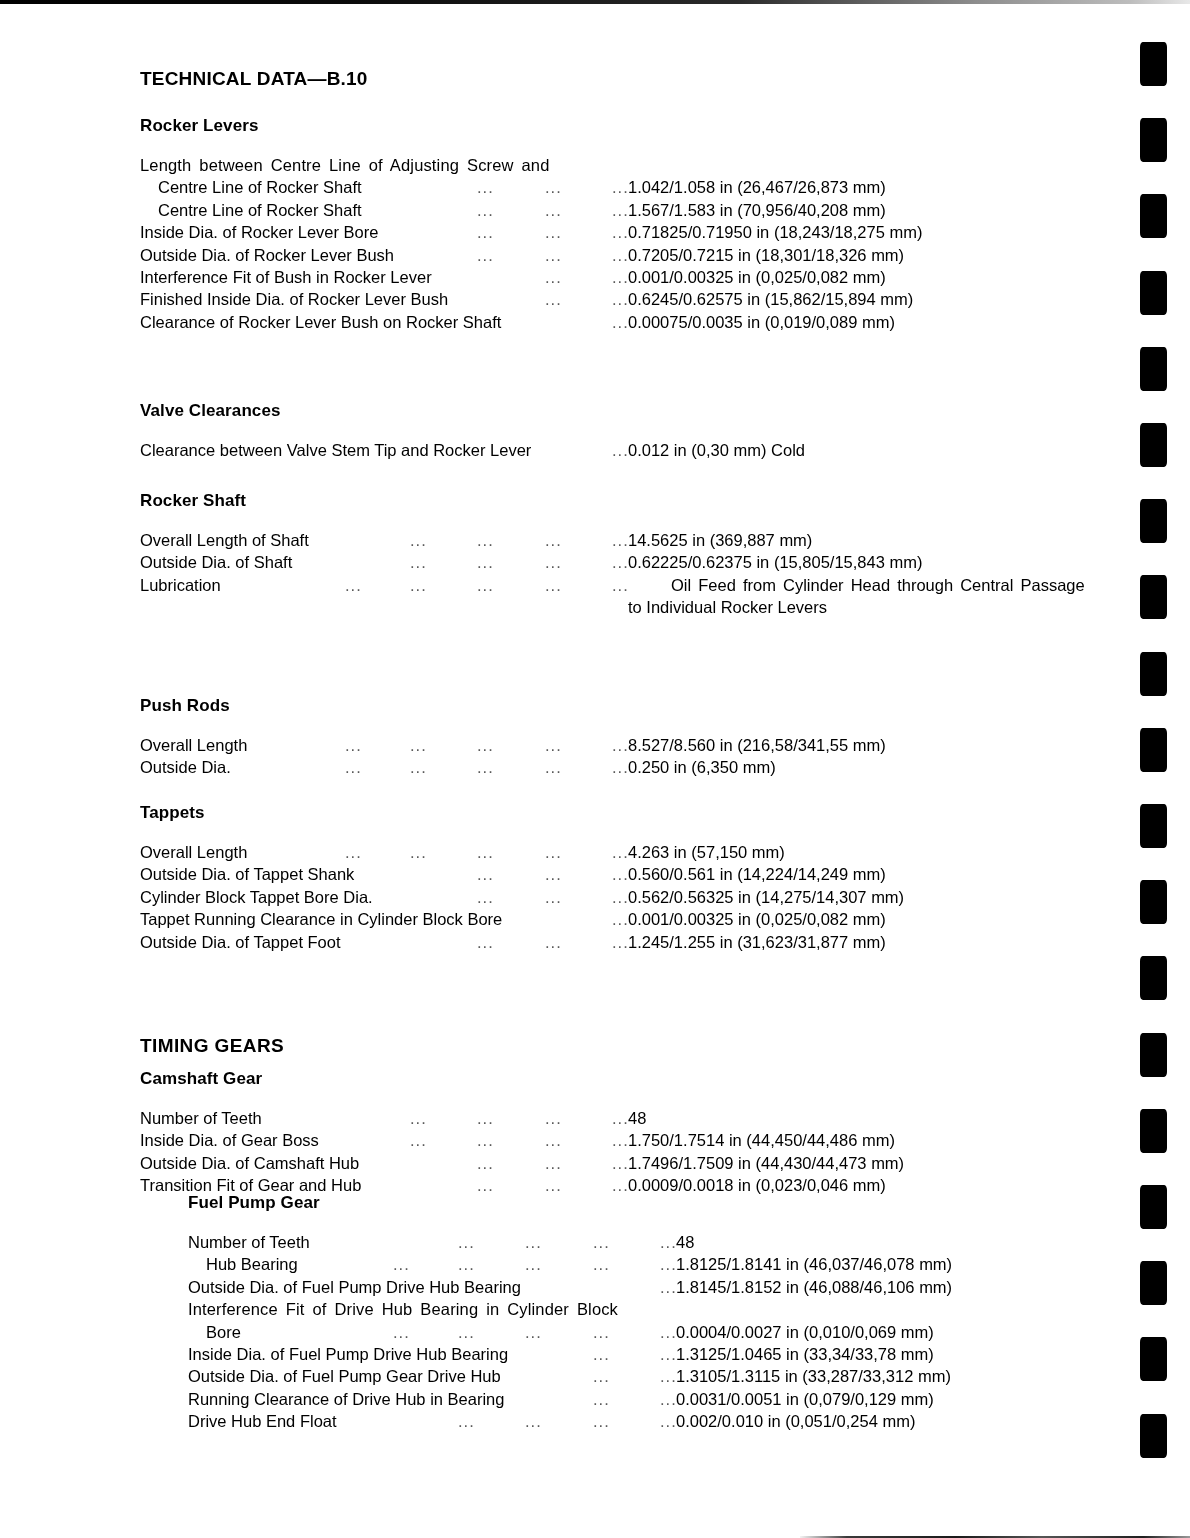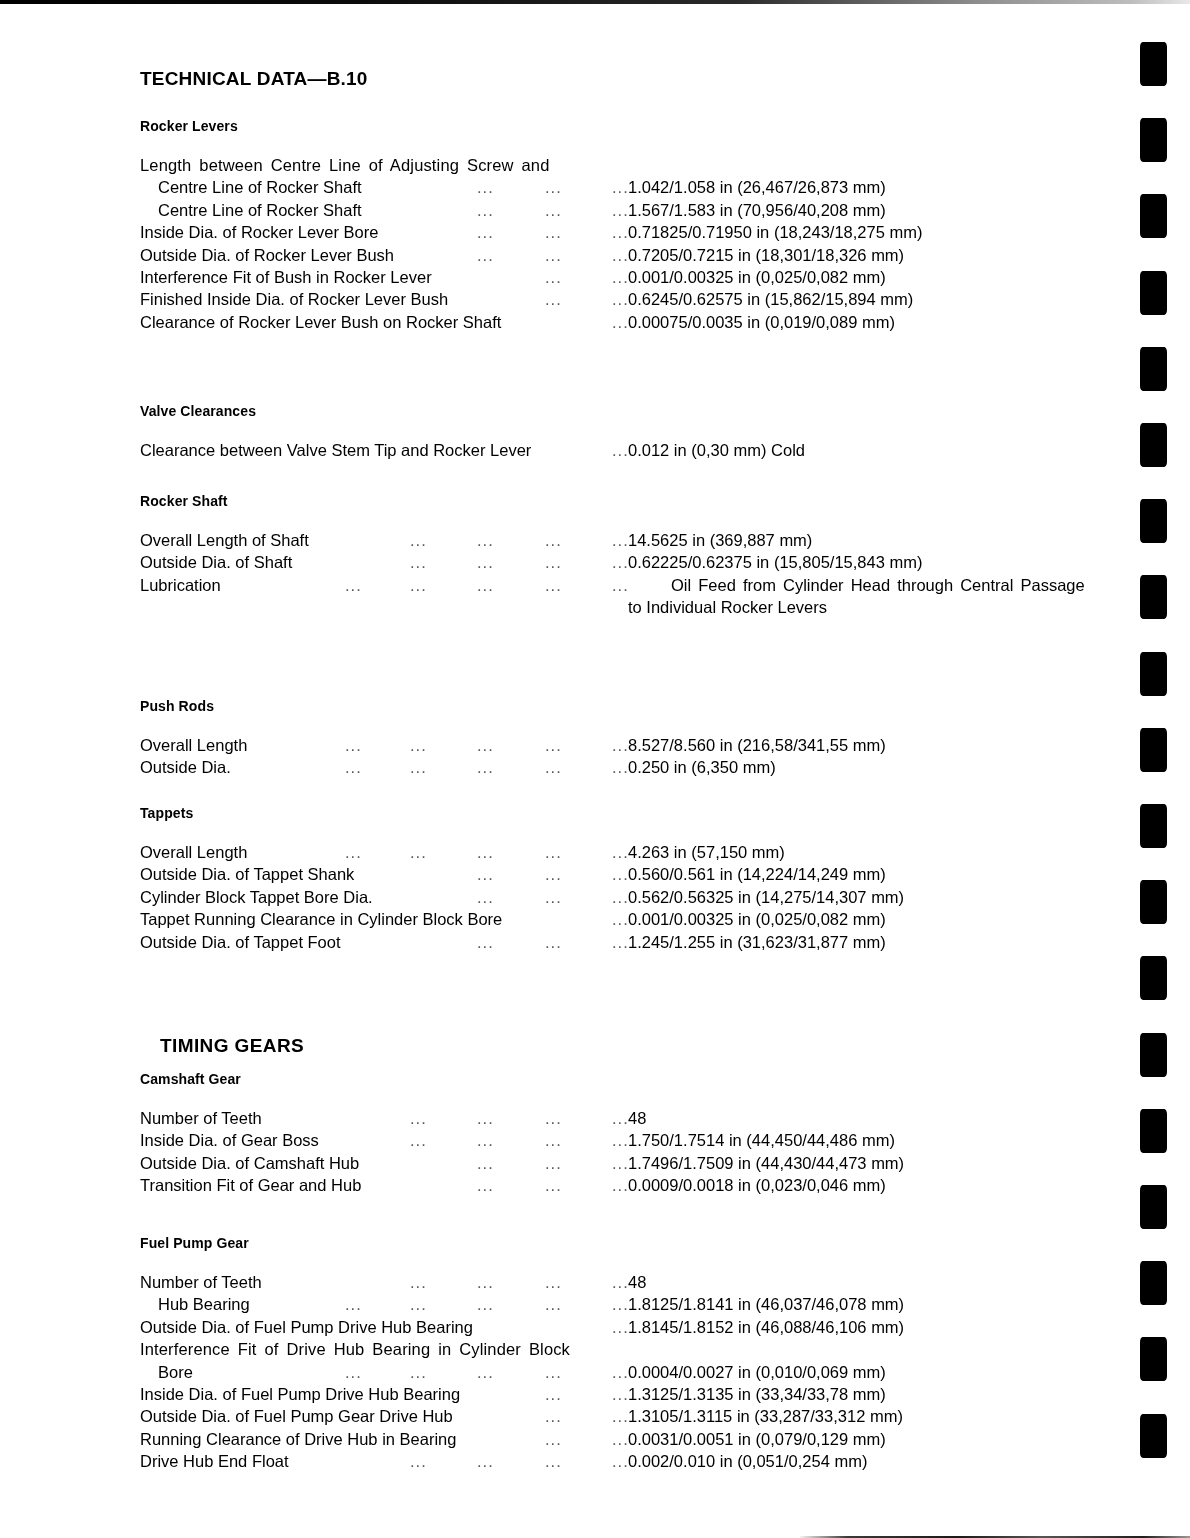--- a/index.html
+++ b/index.html
@@ -67,21 +67,21 @@
     position: absolute;
     top: 68px;
     left: 0;
   }
   .section {
     position: absolute;
     left: 0;
     width: 960px;
   }
   .sec-heading {
-    font-size: 14px;
+    font-size: 17px;
     font-weight: bold;
     letter-spacing: 0.1px;
     margin: 0 0 0 0;
     padding: 0;
     line-height: 22px;
   }
   .sec-heading.major {
     font-size: 19px;
     letter-spacing: 0.4px;
   }
@@ -362,21 +362,21 @@
               <span class="label">Outside Dia. of Tappet Foot</span>
               <span class="leaders">
                 <span class="dots" style="left: 337px;">...</span>
                 <span class="dots" style="left: 405px;">...</span>
                 <span class="dots" style="left: 472px;">...</span>
               </span>
               <span class="value">1.245/1.255 in (31,623/31,877 mm)</span>
             </div>
           </div>
         </div>
-        <div class="section" style="top: 1035px; margin-left: 20px;">
+        <div class="section" style="top: 1035px;">
           <div class="sec-heading major">TIMING GEARS</div>
         </div>
         <div class="section" style="top: 1068px;">
           <div class="sec-heading">Camshaft Gear</div>
           <div class="rows">
             <div class="row">
               <span class="label">Number of Teeth</span>
               <span class="leaders">
                 <span class="dots" style="left: 270px;">...</span>
                 <span class="dots" style="left: 337px;">...</span>
@@ -408,21 +408,21 @@
               <span class="label">Transition Fit of Gear and Hub</span>
               <span class="leaders">
                 <span class="dots" style="left: 337px;">...</span>
                 <span class="dots" style="left: 405px;">...</span>
                 <span class="dots" style="left: 472px;">...</span>
               </span>
               <span class="value">0.0009/0.0018 in (0,023/0,046 mm)</span>
             </div>
           </div>
         </div>
-        <div class="section" style="top: 1232px;">
+        <div class="section" style="top: 1192px; margin-left: 48px;">
           <div class="sec-heading">Fuel Pump Gear</div>
           <div class="rows">
             <div class="row">
               <span class="label">Number of Teeth</span>
               <span class="leaders">
                 <span class="dots" style="left: 270px;">...</span>
                 <span class="dots" style="left: 337px;">...</span>
                 <span class="dots" style="left: 405px;">...</span>
                 <span class="dots" style="left: 472px;">...</span>
               </span>
@@ -459,21 +459,21 @@
                 <span class="dots" style="left: 472px;">...</span>
               </span>
               <span class="value">0.0004/0.0027 in (0,010/0,069 mm)</span>
             </div>
             <div class="row">
               <span class="label">Inside Dia. of Fuel Pump Drive Hub Bearing</span>
               <span class="leaders">
                 <span class="dots" style="left: 405px;">...</span>
                 <span class="dots" style="left: 472px;">...</span>
               </span>
-              <span class="value">1.3125/1.3135 in (33,34/33,78 mm)</span>
+              <span class="value">1.3125/1.0465 in (33,34/33,78 mm)</span>
             </div>
             <div class="row">
               <span class="label">Outside Dia. of Fuel Pump Gear Drive Hub</span>
               <span class="leaders">
                 <span class="dots" style="left: 405px;">...</span>
                 <span class="dots" style="left: 472px;">...</span>
               </span>
               <span class="value">1.3105/1.3115 in (33,287/33,312 mm)</span>
             </div>
             <div class="row">

